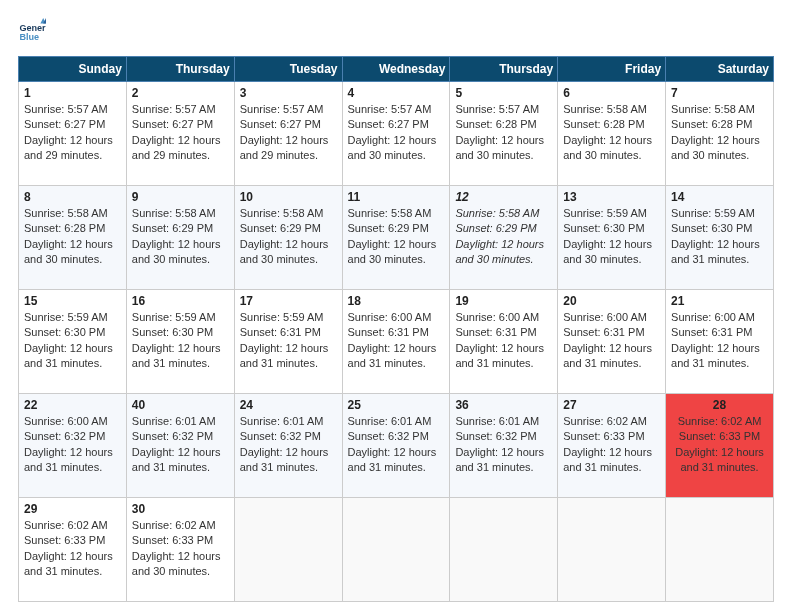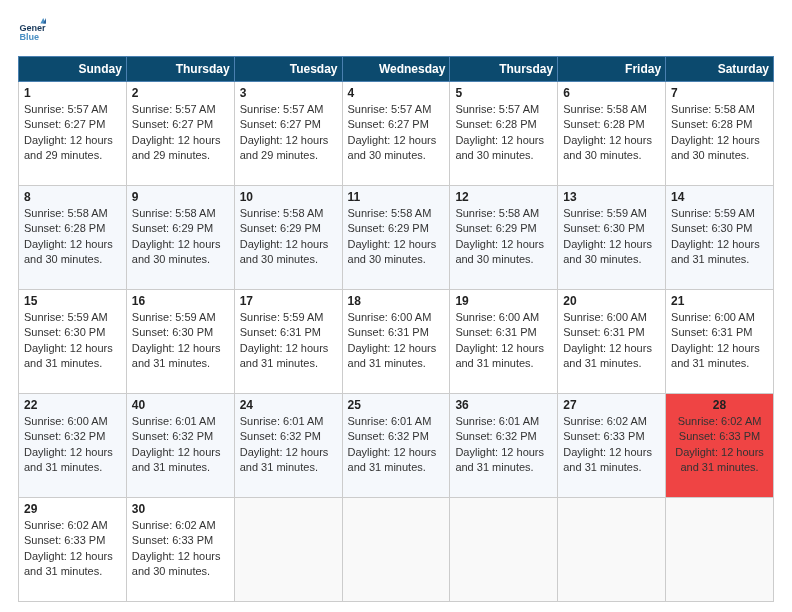--- a/index.html
+++ b/index.html
@@ -211,21 +211,21 @@
     </div>
   </td>
           <td style="background: rgb(245, 248, 252); margin-left: 8px;">
     <span class="day-num">11</span>
     <div class="cell-text">
       Sunrise: 5:58 AM<br>
       Sunset: 6:29 PM<br>
       Daylight: 12 hours and 30 minutes.
     </div>
   </td>
-          <td style="background: rgb(245, 248, 252);">
+          <td style="background: rgb(245, 248, 252); font-style: italic;">
     <span class="day-num">12</span>
     <div class="cell-text">
       Sunrise: 5:58 AM<br>
       Sunset: 6:29 PM<br>
       Daylight: 12 hours and 30 minutes.
     </div>
   </td>
           <td style="background: rgb(245, 248, 252);">
     <span class="day-num">13</span>
     <div class="cell-text">

